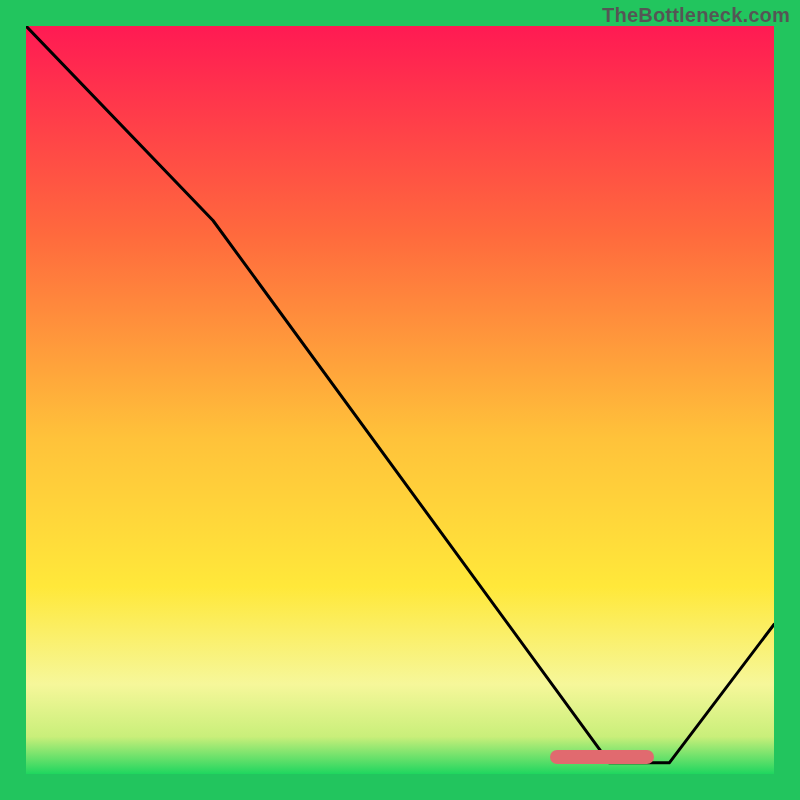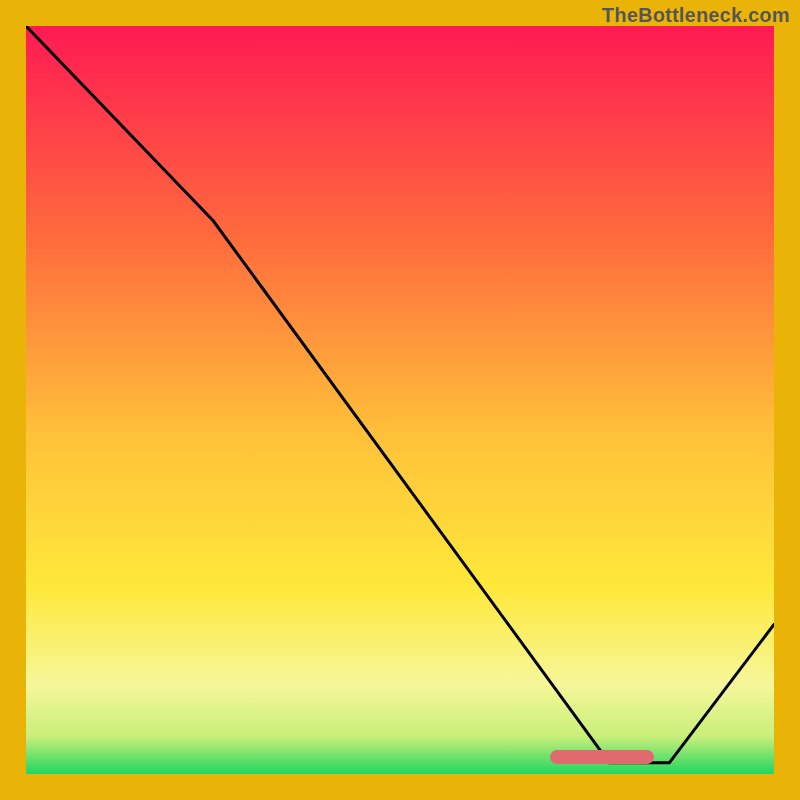--- a/index.html
+++ b/index.html
@@ -7,21 +7,21 @@
     padding: 0;
     width: 800px;
     height: 800px;
     background: #000;
     font-family: Arial, Helvetica, sans-serif;
   }
   .frame {
     position: relative;
     width: 800px;
     height: 800px;
-    background: #eab308;
+    background: #22c55e;
   }
   .plot {
     position: absolute;
     left: 26px;
     top: 26px;
     width: 748px;
     height: 748px;
     overflow: hidden;
   }
   .plot svg {

